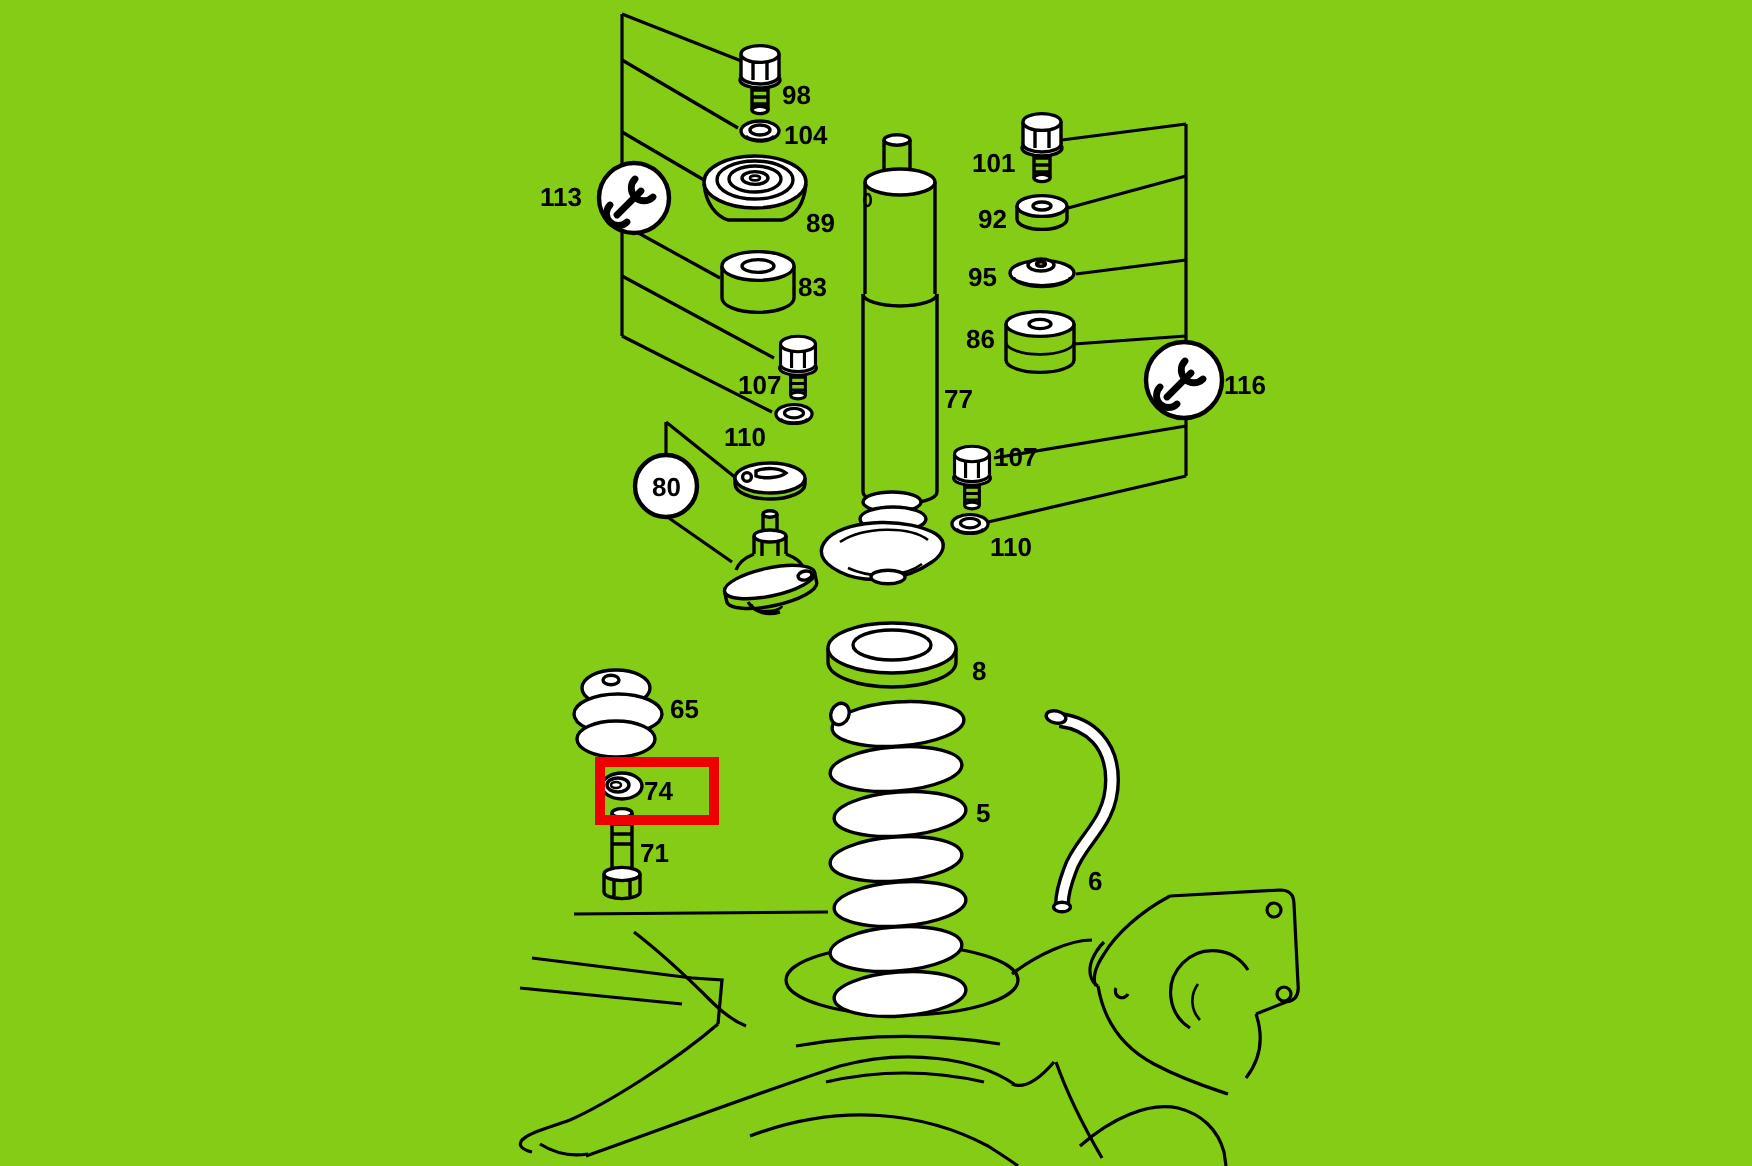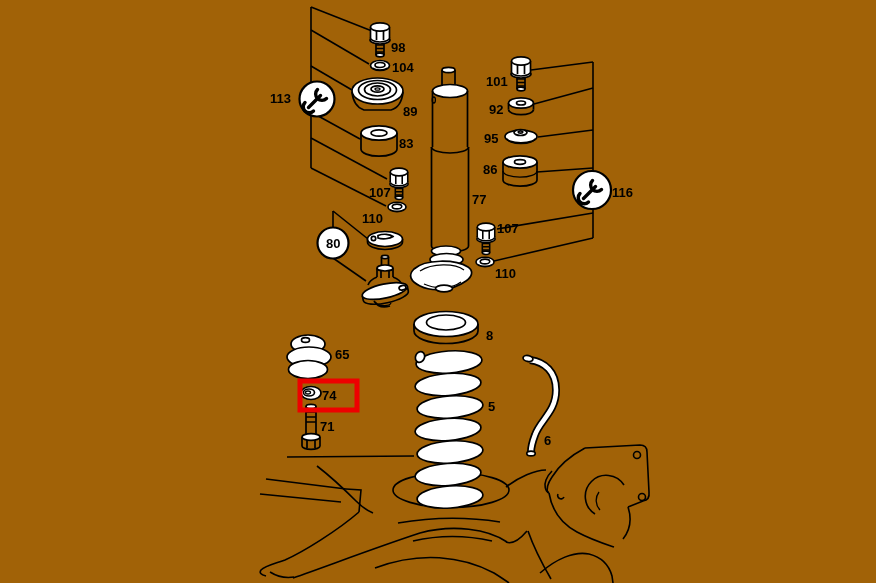--- a/index.html
+++ b/index.html
@@ -1,16 +1,16 @@
 <!DOCTYPE html>
 <html><head>
 <meta charset="utf-8">
 <style>
   html,body{margin:0;padding:0;background:#ffffff;}
-  .stage{position:relative;width:876px;height:583px;background:#a16207;overflow:hidden;
+  .stage{position:relative;width:876px;height:583px;background:#84cc16;overflow:hidden;
          font-family:"Liberation Sans",sans-serif;}
   svg{position:absolute;left:0;top:0;}
   .ln{stroke:#000;stroke-width:1.6;fill:none;}
   .pt{stroke:#000;stroke-width:1.7;fill:none;}
   .ptw{stroke:#000;stroke-width:1.7;fill:#ffffff;}
   .thin{stroke:#000;stroke-width:1.3;fill:none;}
   .plabel{font:bold 13px "Liberation Sans","DejaVu Sans",sans-serif;fill:#000;}
 </style>
 </head>
 <body>

